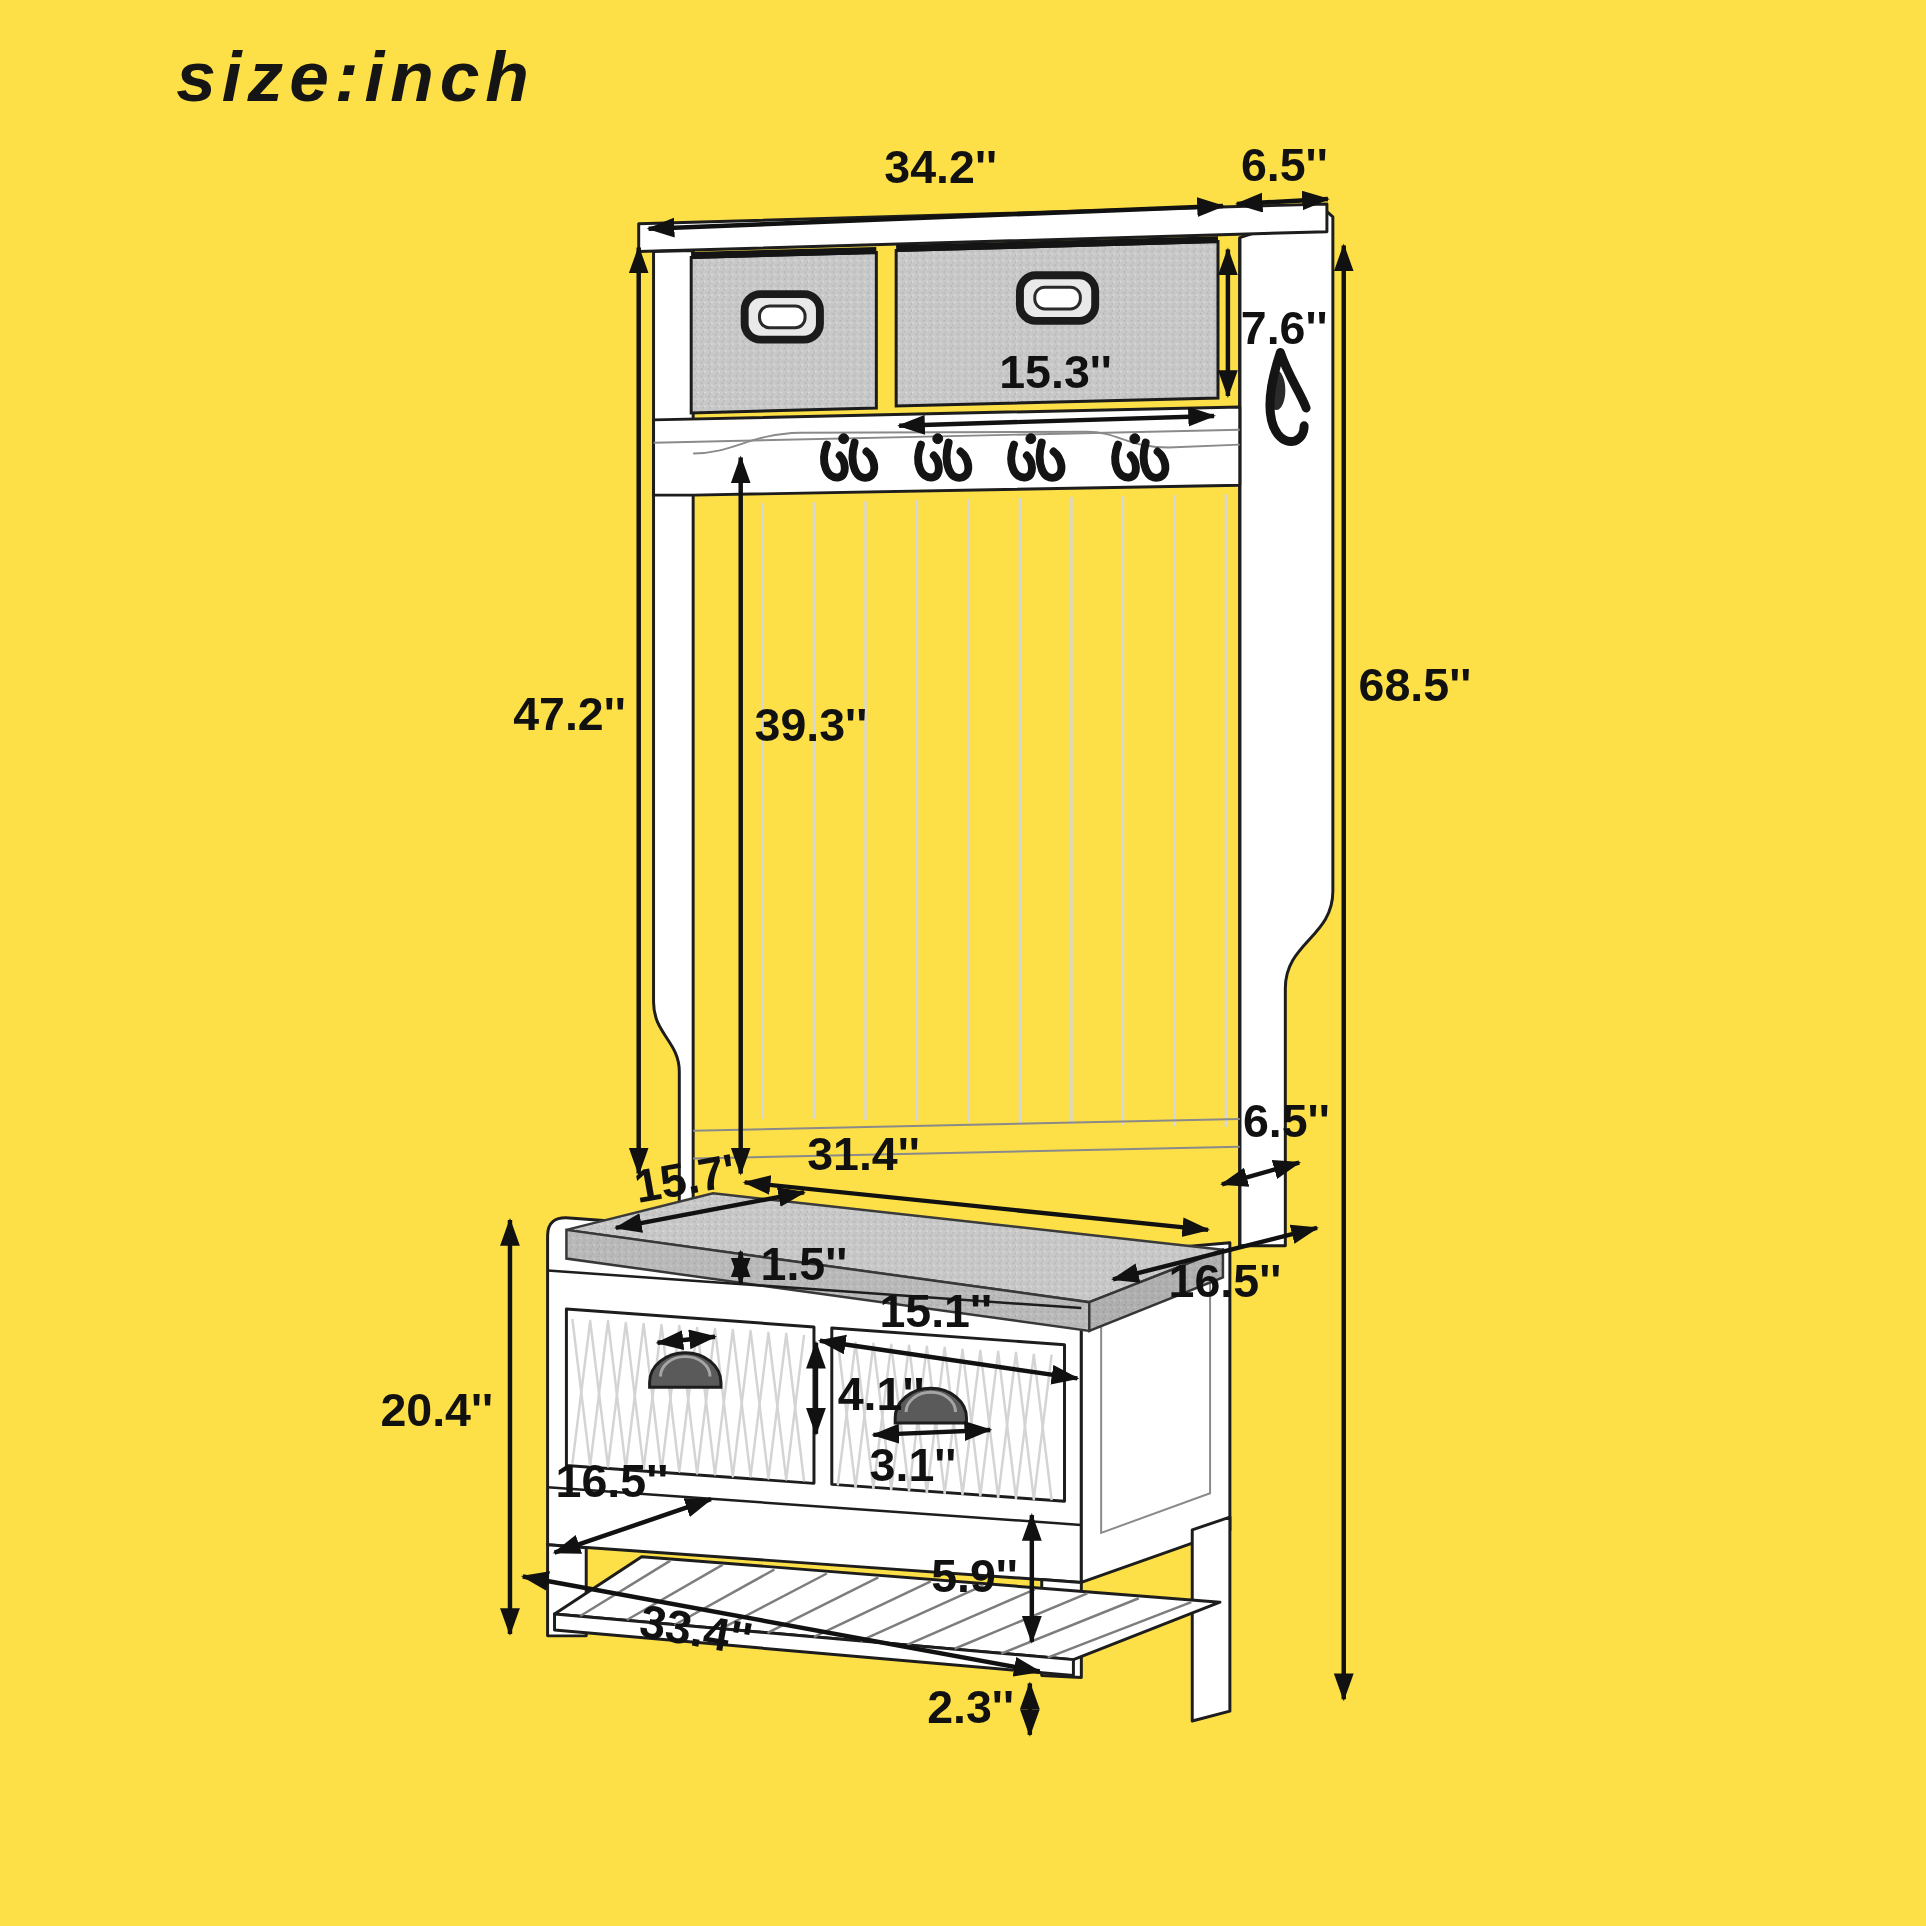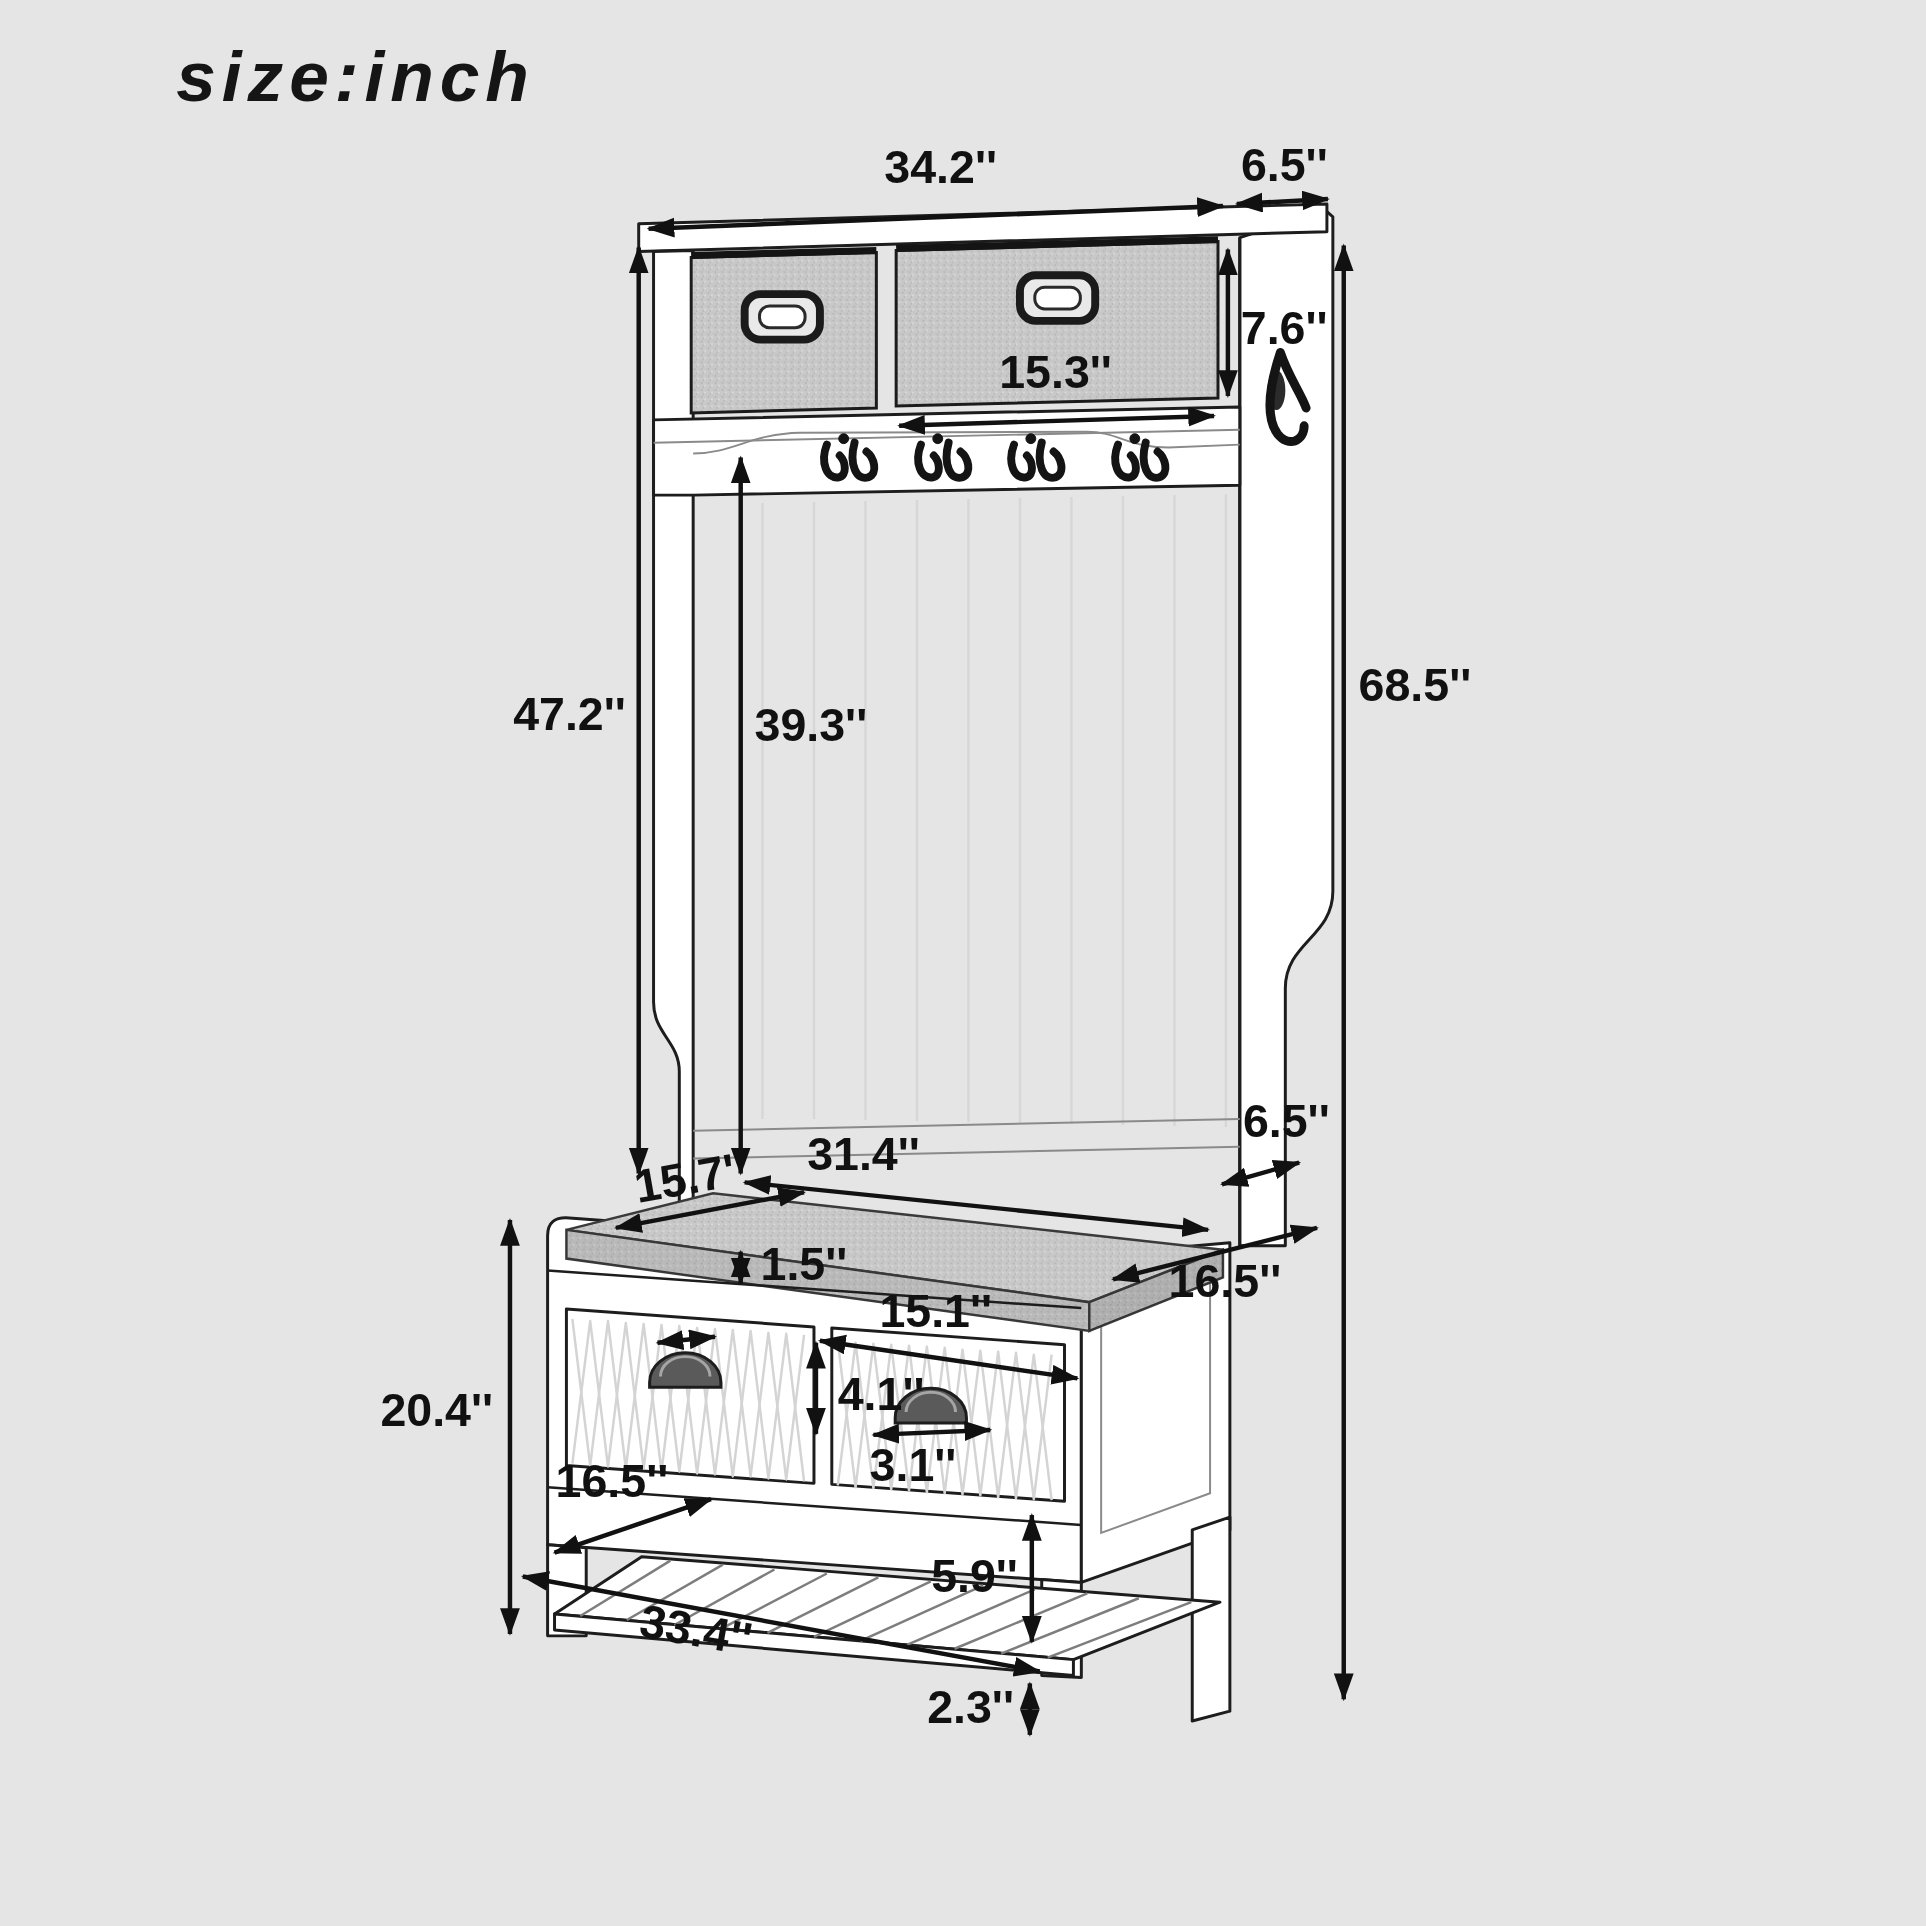--- a/index.html
+++ b/index.html
@@ -1,16 +1,16 @@
 <!DOCTYPE html>
 <html><head>
 <meta charset="utf-8">
 <style>
   html,body{margin:0;padding:0;background:#ffffff;}
-  .stage{position:relative;width:1927px;height:1927px;background:#e5e5e5;overflow:hidden;
+  .stage{position:relative;width:1927px;height:1927px;background:#fde047;overflow:hidden;
          font-family:"Liberation Sans", sans-serif;}
   svg{display:block;}
   .outline{fill:#ffffff;stroke:#1d1d1d;stroke-width:3;stroke-linejoin:round;}
   .thin{fill:none;stroke:#8a8a8a;stroke-width:2;}
   .bead{stroke:#d7d7d7;stroke-width:2.5;}
   .chev{fill:none;stroke:#d4d4d4;stroke-width:2.5;stroke-linejoin:round;}
   .slat{stroke:#7d7d7d;stroke-width:2.5;}
   .dim{stroke:#111111;stroke-width:4.5;fill:none;}
   .dimtxt{font-family:"Liberation Sans", sans-serif;font-size:47px;font-weight:700;fill:#111111;}
   .title-txt{font-family:"Liberation Sans", sans-serif;font-size:72px;font-weight:700;

